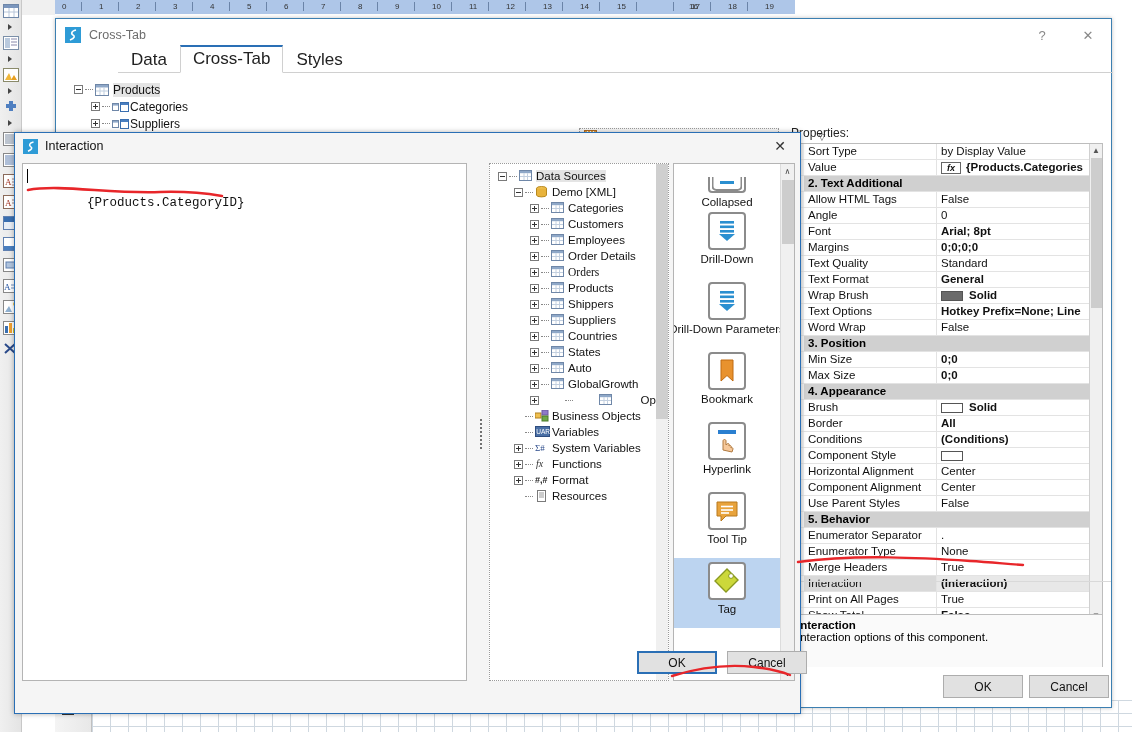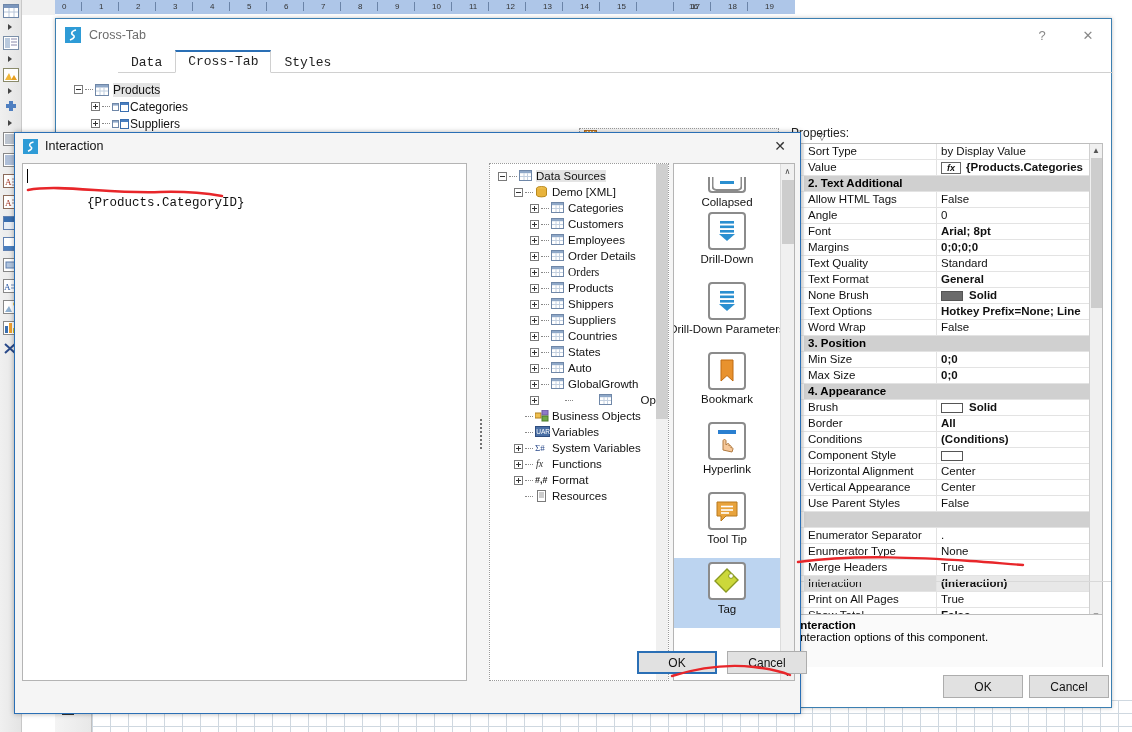--- a/index.html
+++ b/index.html
@@ -86,22 +86,22 @@
   .ct-winbtn {
     width:46px; height:32px; display:flex; align-items:center; justify-content:center;
     color:#888; font-size:13px;
   }
 
   .ct-tabs {
     display:flex; margin-left:62px; height:22px; align-items:flex-end;
     border-bottom:1px solid #d0d0d0; width:995px; position:relative;
   }
   .ct-tab {
-    padding:2px 12px 3px 12px; font-size:13px; color:#222; background:transparent;
-    border:1px solid transparent; border-bottom:none; position:relative; top:1px;font-family:Liberation Mono, monospace;
+    padding:2px 12px 3px 12px; font-size:17px; color:#222; background:transparent;
+    border:1px solid transparent; border-bottom:none; position:relative; top:1px;
   }
   .ct-tab.active {
     background:#ffffff; border:1px solid #d0d0d0; border-bottom:1px solid #ffffff;
     border-top:2px solid #2a6fb5;
   }
 
   .ct-body { position:relative; height:590px; }
 
   
   .ct-tree {
@@ -598,21 +598,21 @@
               </div>
               <div class="pg-row">
                 <div class="pg-expander"></div>
                 <div class="pg-name">Text Format</div>
                 <div class="pg-val bold"><span>General</span></div>
               </div>
               <div class="pg-row">
                 <div class="pg-expander">
                   <span class="chev" style="transform:rotate(-45deg)"></span>
                 </div>
-                <div class="pg-name">None Brush</div>
+                <div class="pg-name">Wrap Brush</div>
                 <div class="pg-val bold"><span class="swatch" style="background: rgb(107, 107, 107);"></span><span>Solid</span></div>
               </div>
               <div class="pg-row">
                 <div class="pg-expander">
                   <span class="chev" style="transform:rotate(-45deg)"></span>
                 </div>
                 <div class="pg-name">Text Options</div>
                 <div class="pg-val bold"><span>Hotkey Prefix=None; Line</span></div>
               </div>
               <div class="pg-row">
@@ -670,32 +670,33 @@
                 <div class="pg-name">Component Style</div>
                 <div class="pg-val"><span class="swatch" style="background: rgb(255, 255, 255);"></span><span></span></div>
               </div>
               <div class="pg-row">
                 <div class="pg-expander"></div>
                 <div class="pg-name">Horizontal Alignment</div>
                 <div class="pg-val"><span>Center</span></div>
               </div>
               <div class="pg-row">
                 <div class="pg-expander"></div>
-                <div class="pg-name">Vertical Appearance</div>
+                <div class="pg-name">Component Alignment</div>
                 <div class="pg-val"><span>Center</span></div>
               </div>
               <div class="pg-row">
                 <div class="pg-expander"></div>
                 <div class="pg-name">Use Parent Styles</div>
                 <div class="pg-val"><span>False</span></div>
               </div>
               <div class="pg-row cat">
                 <div class="pg-expander">
                   <span class="chev"></span>
                 </div>
+                <div class="pg-name">5. Behavior</div>
               </div>
               <div class="pg-row">
                 <div class="pg-expander"></div>
                 <div class="pg-name">Enumerator Separator</div>
                 <div class="pg-val"><span>.</span></div>
               </div>
               <div class="pg-row">
                 <div class="pg-expander"></div>
                 <div class="pg-name">Enumerator Type</div>
                 <div class="pg-val"><span>None</span></div>

